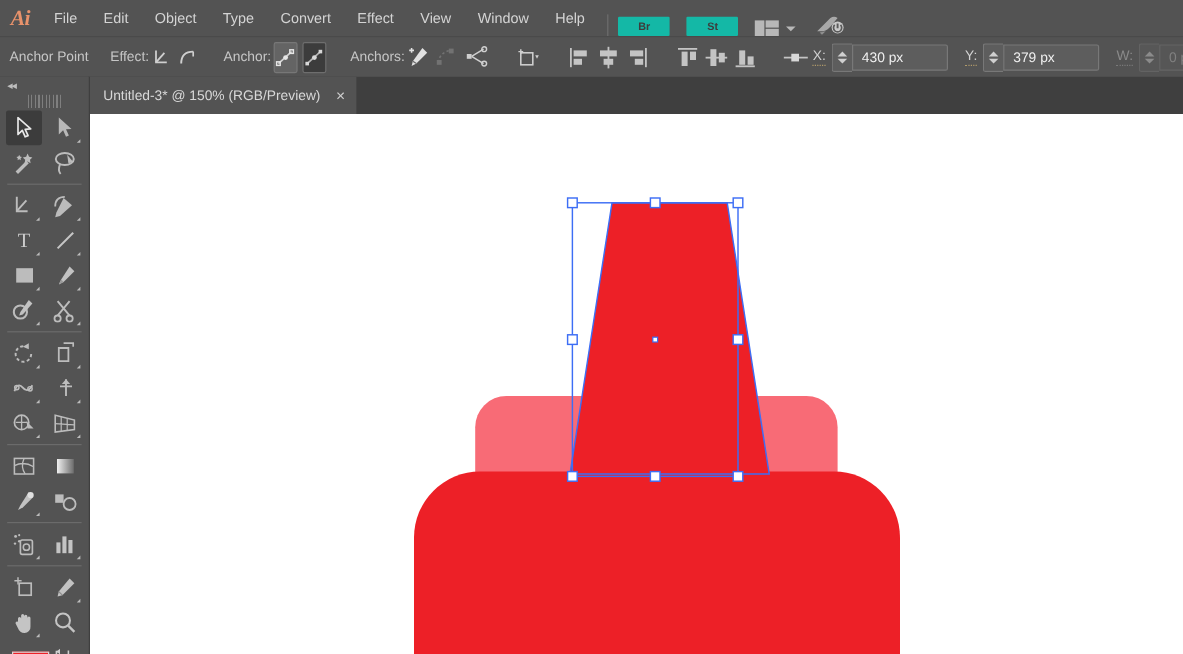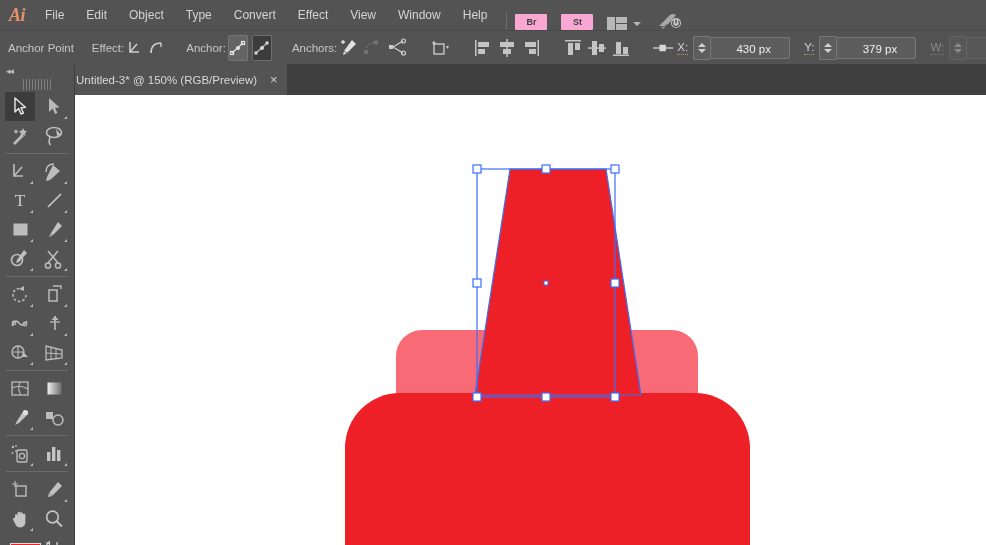--- a/index.html
+++ b/index.html
@@ -48,22 +48,22 @@
     line-height: 30px;
     cursor: default;
     white-space: nowrap;
   }
   .mb-sep {
     width: 1px; height: 18px;
     background: #6e6e6e;
     margin: 0 8px;
   }
   .sq-btn {
-    width: 32px; height: 16px;
-    background: #f9a8d4;
+    width: 43px; height: 16px;
+    background: #14b8a6;
     color: #3d3d3d;
     font-size: 9px;
     font-weight: bold;
     display: flex; align-items: center; justify-content: center;
     margin-right: 14px;
     border-radius: 1px;
     margin-top: 35px;
   }
   #ws-switch { display: flex; align-items: center; margin-right: 16px; }
   #ws-icon {
@@ -87,21 +87,20 @@
   
   #controlbar {
     position: absolute;
     left: 0; top: 30px;
     width: 986px; height: 34px;
     background: #535353;
     border-top: 1px solid #4a4a4a;
     border-bottom: 1px solid #3f3f3f;
     display: flex;
     align-items: center;
-    text-align: center;
   }
   #cb-grip {
     width: 12px; height: 20px;
     margin-left: 3px; margin-right: 5px;
     background: repeating-linear-gradient(to bottom, #8a8a8a 0px, #8a8a8a 1px, transparent 1px, transparent 3px);
     opacity: .75;
   }
   .cb-label {
     color: #c6c6c6;
     font-size: 11.5px;
@@ -177,21 +176,21 @@
 
   
   #tabbar {
     position: absolute;
     left: 0; top: 64px;
     width: 986px; height: 31px;
     background: #3f3f3f;
   }
   #tab-doc {
     position: absolute;
-    left: 64px; top: 0;
+    left: 74px; top: 0;
     height: 31px;
     background: #535353;
     display: flex; align-items: center;
     padding: 0 9px 0 12px;
     box-sizing: border-box;
   }
   #tab-title {
     color: #d8d8d8;
     font-size: 11.5px;
     white-space: nowrap;

